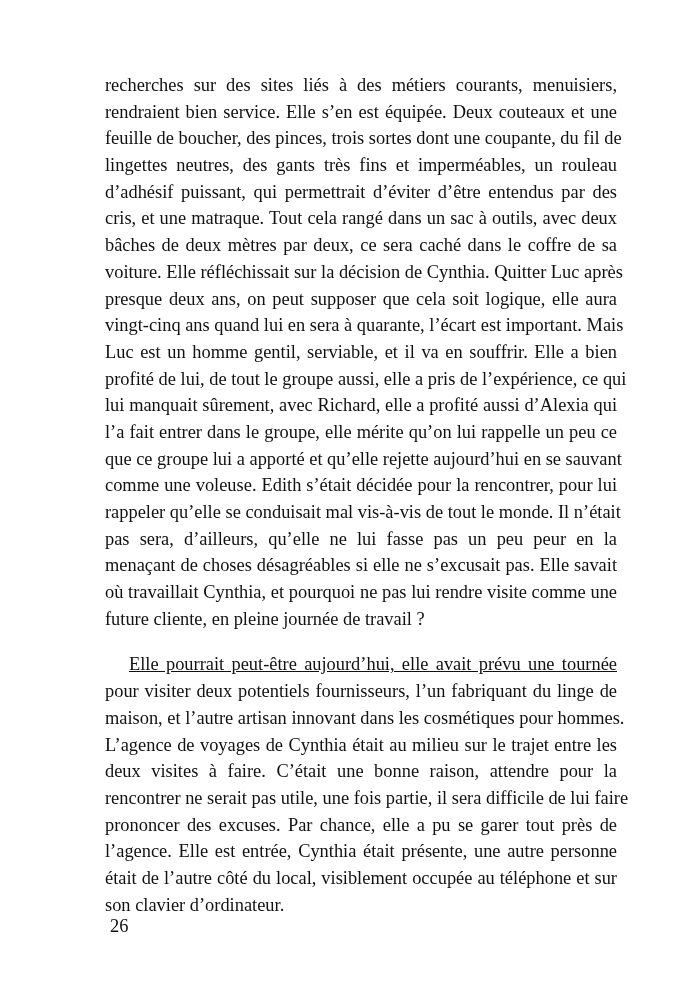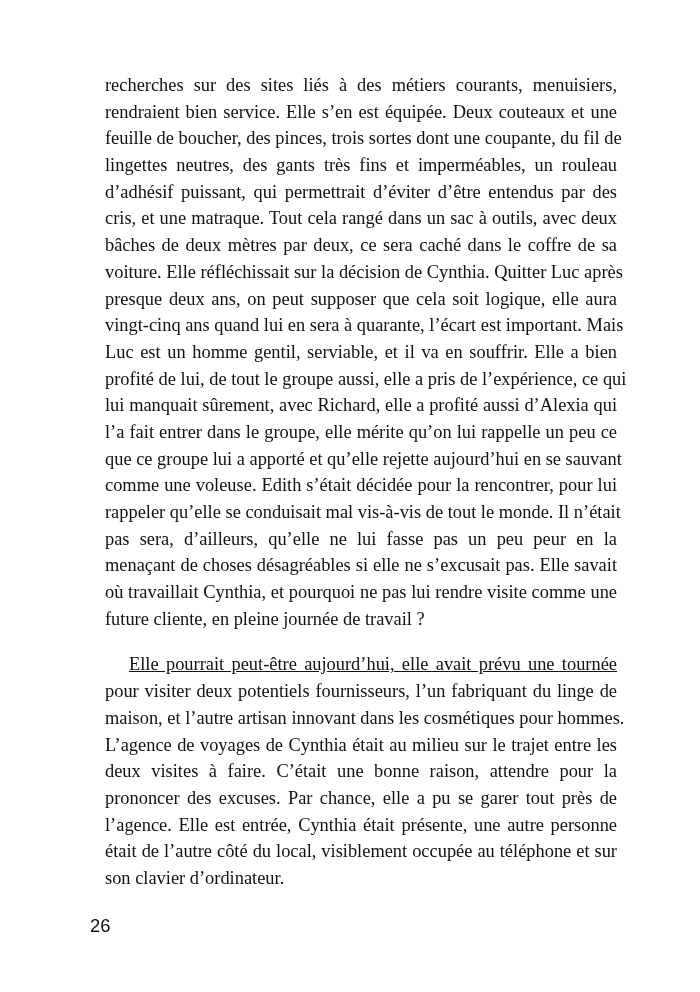--- a/index.html
+++ b/index.html
@@ -36,25 +36,25 @@
     }
     .line.indent {
       padding-left: 24px;
       text-decoration: underline;
     }
     .paragraph + .paragraph {
       margin-top: 19px;
     }
     .page-number {
       position: absolute;
-      left: 90px;
+      left: 110px;
       top: 913px;
       font-size: 18.4px;
       line-height: 26px;
-      font-family: Liberation Sans, sans-serif;
+      font-family: Liberation Serif, serif;
       color: #111111;
     }
   </style>
 </head>
 <body>
 
 <div class="page">
   <div class="paragraph">
     <span class="line">recherches sur des sites liés à des métiers courants, menuisiers,</span>
     <span class="line">rendraient bien service. Elle s’en est équipée. Deux couteaux et une</span>
@@ -78,20 +78,21 @@
     <span class="line">où travaillait Cynthia, et pourquoi ne pas lui rendre visite comme une</span>
     <span class="line last">future cliente, en pleine journée de travail ?</span>
   </div>
 
   <div class="paragraph">
     <span class="line indent">Elle pourrait peut-être aujourd’hui, elle avait prévu une tournée</span>
     <span class="line">pour visiter deux potentiels fournisseurs, l’un fabriquant du linge de</span>
     <span class="line">maison, et l’autre artisan innovant dans les cosmétiques pour hommes.</span>
     <span class="line">L’agence de voyages de Cynthia était au milieu sur le trajet entre les</span>
     <span class="line">deux visites à faire. C’était une bonne raison, attendre pour la</span>
+    <span class="line">rencontrer ne serait pas utile, une fois partie, il sera difficile de lui faire</span>
     <span class="line">prononcer des excuses. Par chance, elle a pu se garer tout près de</span>
     <span class="line">l’agence. Elle est entrée, Cynthia était présente, une autre personne</span>
     <span class="line">était de l’autre côté du local, visiblement occupée au téléphone et sur</span>
     <span class="line last">son clavier d’ordinateur.</span>
   </div>
 </div>
 
 <div class="page-number">26</div>
 
 </body></html>

